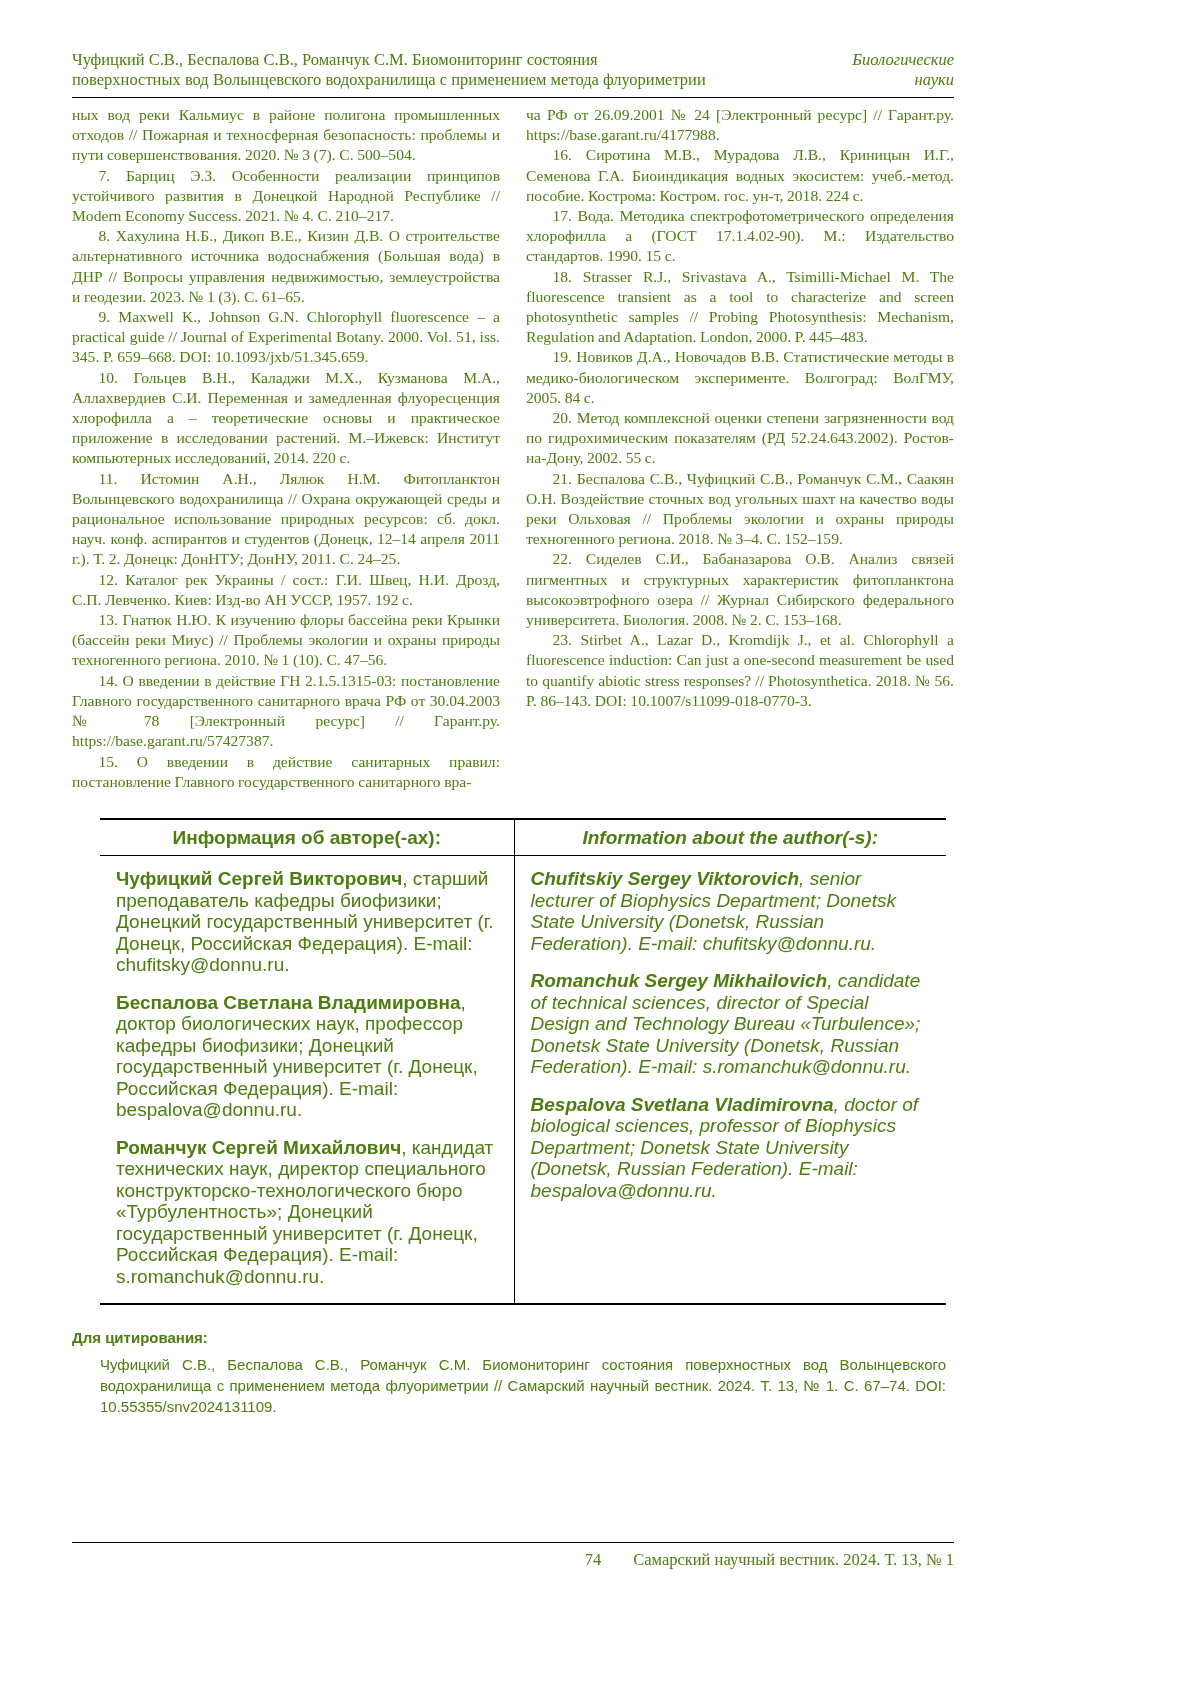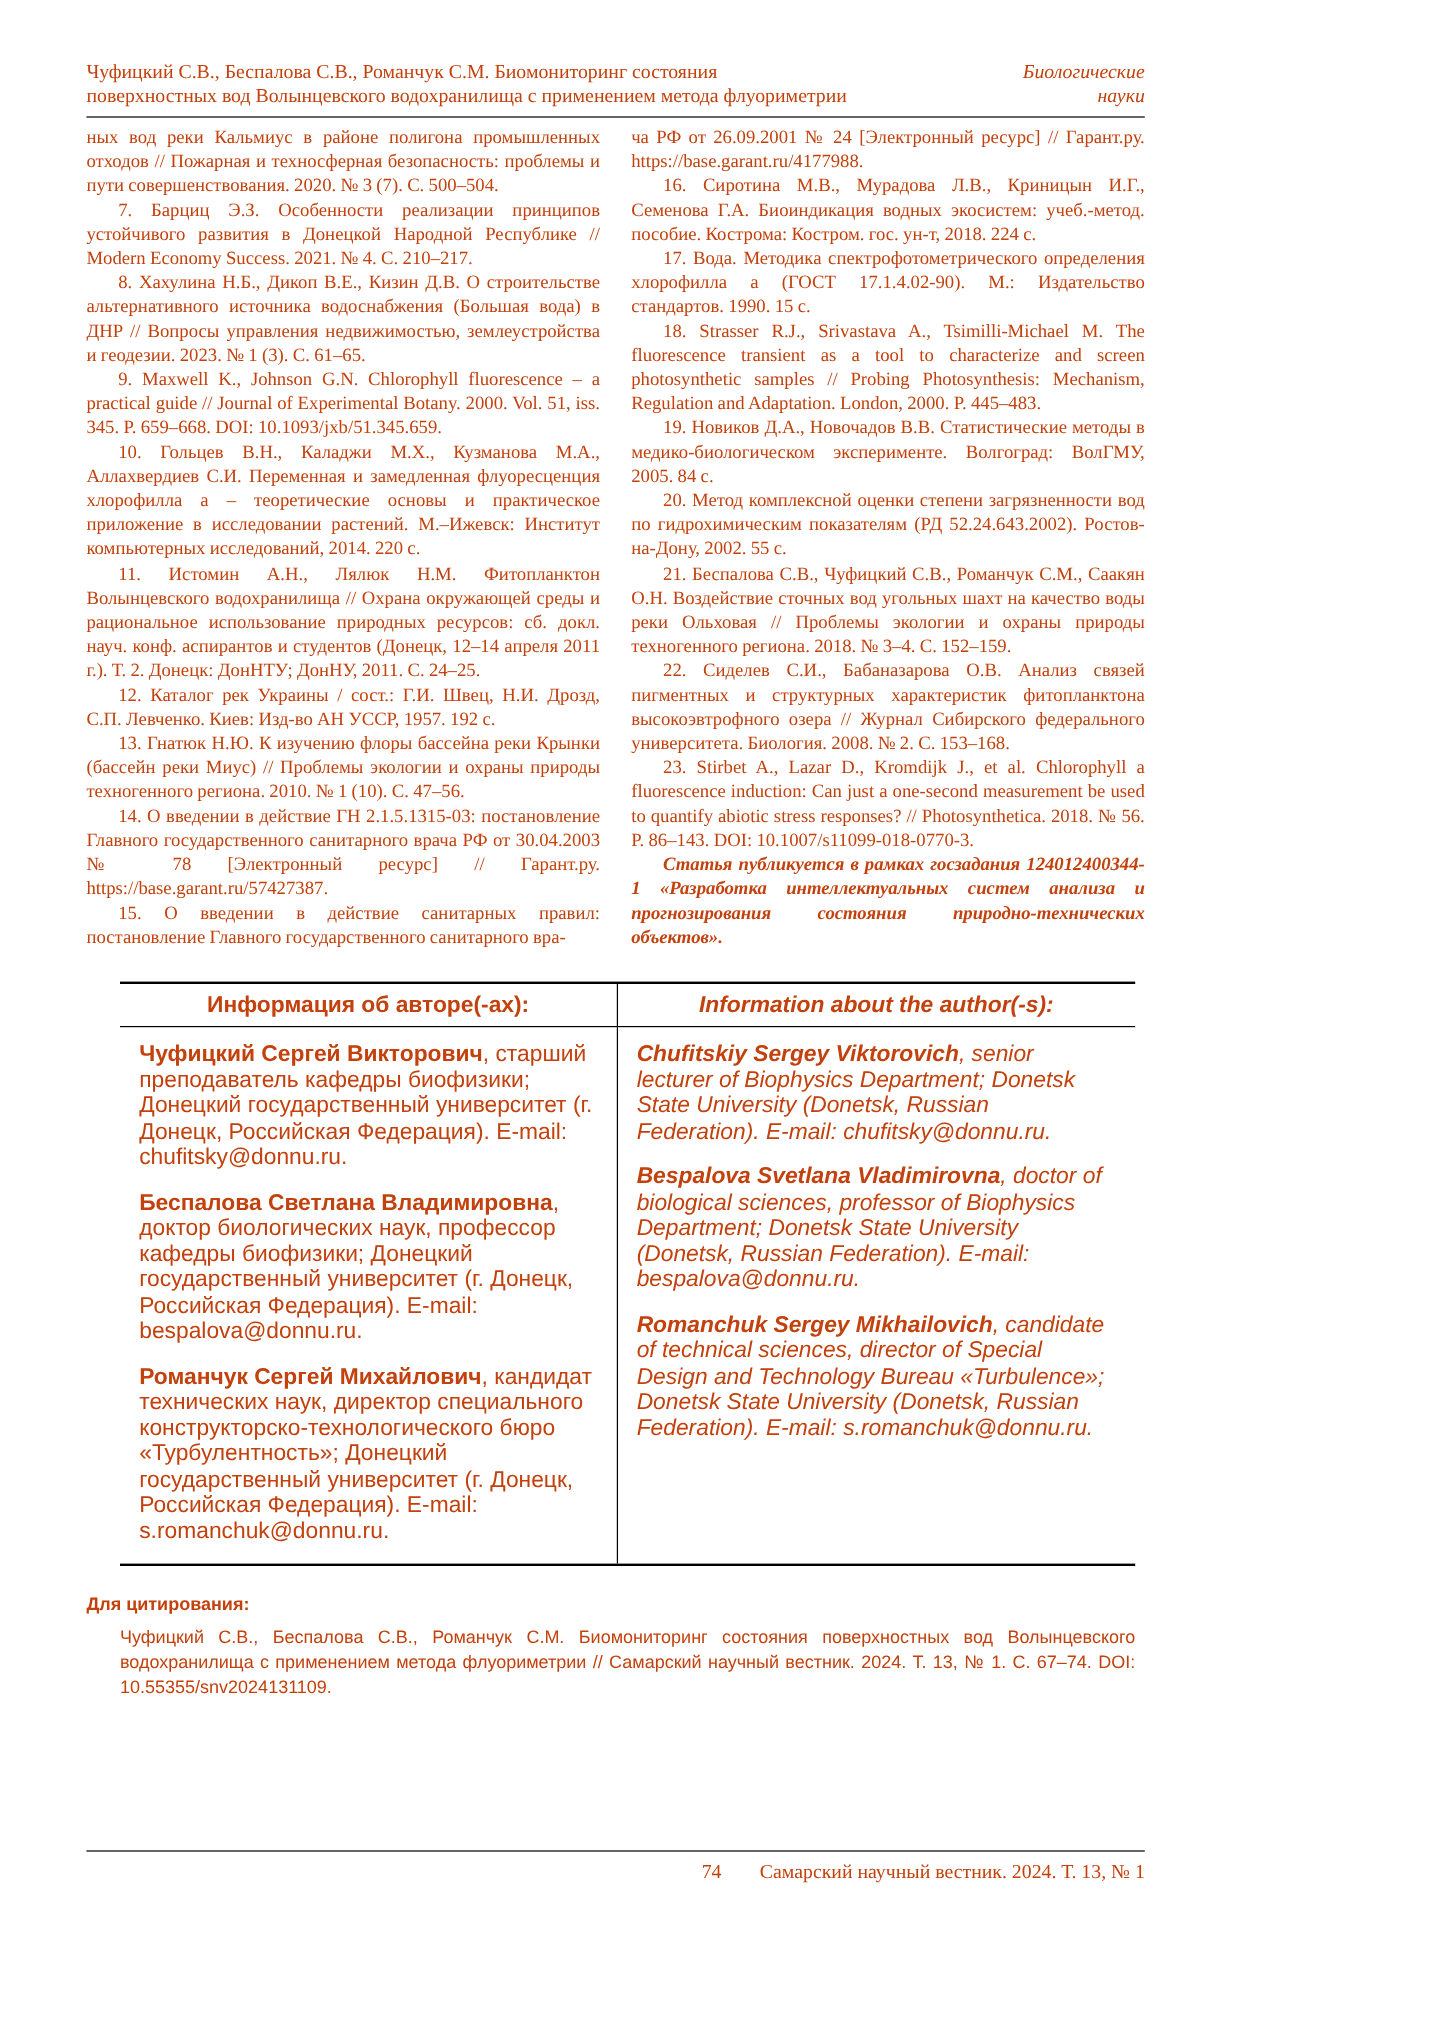--- a/index.html
+++ b/index.html
@@ -1,21 +1,21 @@
 <!DOCTYPE html>
 <html lang="ru"><head>
 <meta charset="utf-8">
 <style>
   * { margin:0; padding:0; box-sizing:border-box; }
   html,body { background:#ffffff; }
   .page {
     position:relative;
     width:1200px; height:1697px;
     background:#ffffff;
-    color:#c2410c;
+    color:#4d7c0f;
     font-family:"Liberation Serif", serif;
     overflow:hidden;
   }
   .content { position:absolute; left:72px; top:50px; width:882px; }
 
   
   .header { display:flex; justify-content:space-between; align-items:flex-start;
             font-size:16.5px; line-height:20px; padding-bottom:7px; border-bottom:1.5px solid #000; }
   .header-rubric { font-style:italic; text-align:right; white-space:nowrap; padding-left:20px; }
 
@@ -88,39 +88,38 @@
             <p>ча РФ от 26.09.2001 № 24 [Электронный ресурс] // Гарант.ру. https://base.garant.ru/4177988.</p>
             <p>16. Сиротина М.В., Мурадова Л.В., Криницын И.Г., Семенова Г.А. Биоиндикация водных экосистем: учеб.-метод. пособие. Кострома: Костром. гос. ун-т, 2018. 224 с.</p>
             <p>17. Вода. Методика спектрофотометрического определения хлорофилла а (ГОСТ 17.1.4.02-90). М.: Издательство стандартов. 1990. 15 с.</p>
             <p>18. Strasser R.J., Srivastava A., Tsimilli-Michael M. The fluorescence transient as a tool to characterize and screen photosynthetic samples // Probing Photosynthesis: Mechanism, Regulation and Adaptation. London, 2000. P. 445–483.</p>
             <p>19. Новиков Д.А., Новочадов В.В. Статистические методы в медико-биологическом эксперименте. Волгоград: ВолГМУ, 2005. 84 с.</p>
             <p>20. Метод комплексной оценки степени загрязненности вод по гидрохимическим показателям (РД 52.24.643.2002). Ростов-на-Дону, 2002. 55 с.</p>
             <p>21. Беспалова С.В., Чуфицкий С.В., Романчук С.М., Саакян О.Н. Воздействие сточных вод угольных шахт на качество воды реки Ольховая // Проблемы экологии и охраны природы техногенного региона. 2018. № 3–4. С. 152–159.</p>
             <p>22. Сиделев С.И., Бабаназарова О.В. Анализ связей пигментных и структурных характеристик фитопланктона высокоэвтрофного озера // Журнал Сибирского федерального университета. Биология. 2008. № 2. С. 153–168.</p>
             <p>23. Stirbet A., Lazar D., Kromdijk J., et al. Chlorophyll a fluorescence induction: Can just a one-second measurement be used to quantify abiotic stress responses? // Photosynthetica. 2018. № 56. P. 86–143. DOI: 10.1007/s11099-018-0770-3.</p>
           </div>
-        <p class="grant-note">Статья публикуется в рамках госзадания 124012400344-1 «Разработка интеллектуальных систем анализа и прогнозирования состояния природно-технических объектов».</p>
       </div>
     </div>
 
     <div class="authors-table">
       <div class="t-row t-head">
         <div class="t-cell l">Информация об авторе(-ах):</div>
         <div class="t-cell r">Information about the author(-s):</div>
       </div>
       <div class="t-row t-body">
         <div class="t-cell l">
           <p><b>Чуфицкий Сергей Викторович</b><span>, старший преподаватель кафедры биофизики; Донецкий государственный университет (г. Донецк, Российская Федерация). E-mail: chufitsky@donnu.ru.</span></p>
           <p><b>Беспалова Светлана Владимировна</b><span>, доктор биологических наук, профессор кафедры биофизики; Донецкий государственный университет (г. Донецк, Российская Федерация). E-mail: bespalova@donnu.ru.</span></p>
           <p><b>Романчук Сергей Михайлович</b><span>, кандидат технических наук, директор специального конструкторско-технологического бюро «Турбулентность»; Донецкий государственный университет (г. Донецк, Российская Федерация). E-mail: s.romanchuk@donnu.ru.</span></p>
         </div>
         <div class="t-cell r">
           <p><b>Chufitskiy Sergey Viktorovich</b><span>, senior lecturer of Biophysics Department; Donetsk State University (Donetsk, Russian Federation). E-mail: chufitsky@donnu.ru.</span></p>
+          <p><b>Romanchuk Sergey Mikhailovich</b><span>, candidate of technical sciences, director of Special Design and Technology Bureau «Turbulence»; Donetsk State University (Donetsk, Russian Federation). E-mail: s.romanchuk@donnu.ru.</span></p>
           <p><b>Bespalova Svetlana Vladimirovna</b><span>, doctor of biological sciences, professor of Biophysics Department; Donetsk State University (Donetsk, Russian Federation). E-mail: bespalova@donnu.ru.</span></p>
-          <p><b>Romanchuk Sergey Mikhailovich</b><span>, candidate of technical sciences, director of Special Design and Technology Bureau «Turbulence»; Donetsk State University (Donetsk, Russian Federation). E-mail: s.romanchuk@donnu.ru.</span></p>
         </div>
       </div>
     </div>
 
     <div class="citation">
       <div class="cit-label">Для цитирования:</div>
       <p class="cit-text">Чуфицкий С.В., Беспалова С.В., Романчук С.М. Биомониторинг состояния поверхностных вод Волынцевского водохранилища с применением метода флуориметрии // Самарский научный вестник. 2024. Т. 13, № 1. С. 67–74. DOI: 10.55355/snv2024131109.</p>
     </div>
 
   </div>

